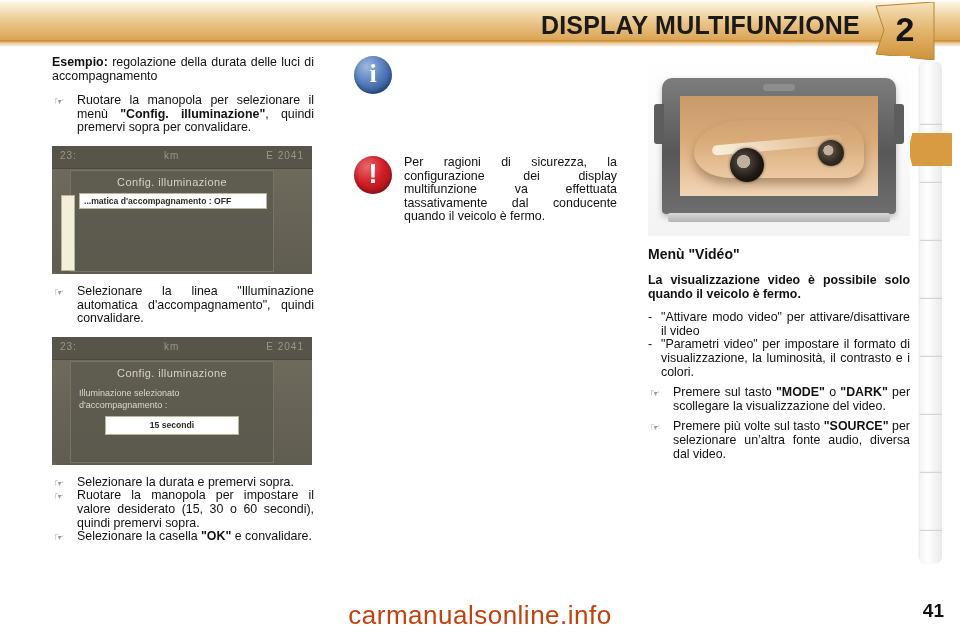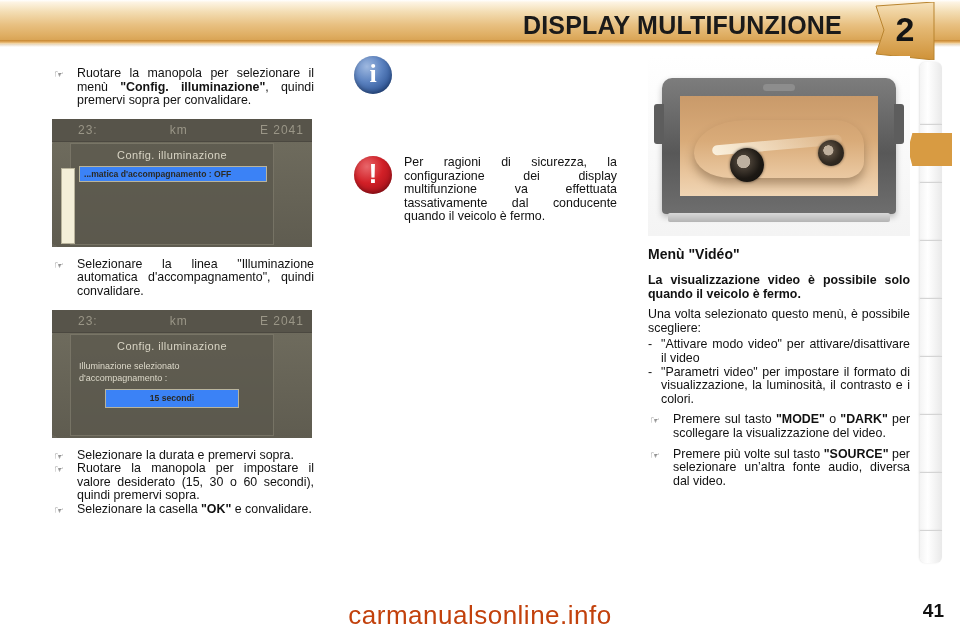--- a/index.html
+++ b/index.html
@@ -20,21 +20,21 @@
   }
   #header-rule{
     position:absolute;left:0;top:40px;width:960px;height:4px;
     background:linear-gradient(to bottom,#c6862f 0%, #e0a95c 50%, #f6e2bd 100%);
   }
   #header-rule-shadow{
     position:absolute;left:0;top:44px;width:960px;height:3px;
     background:linear-gradient(to bottom,rgba(200,160,100,.45),rgba(255,255,255,0));
   }
   #header-title{
-    position:absolute;right:118px;top:11px;
+    position:absolute;right:100px;top:11px;
     font-size:25px;font-weight:bold;color:#1a1a1a;
     letter-spacing:.2px;white-space:nowrap;
     font-family:"Liberation Sans", sans-serif;
   }
   #chapter-badge{
     position:absolute;right:22px;top:2px;width:66px;height:58px;
   }
   #chapter-num{
     position:absolute;left:0;top:0;width:66px;height:58px;
     display:flex;align-items:center;justify-content:center;
@@ -98,44 +98,43 @@
   }
   .scr-inner{position:absolute;inset:0;}
   .scr-top{
     position:absolute;left:0;top:0;right:0;height:22px;
     background:#57544a;
     border-bottom:1px solid #4b4840;
   }
   .scr-statustext{
     position:absolute;top:4px;left:8px;right:8px;height:12px;
     display:flex;justify-content:space-between;
-    font-size:12px;color:#9a9687;letter-spacing:1px;
-    font-family:"Liberation Sans", sans-serif;
-    margin-left:18px;
+    font-size:10px;color:#9a9687;letter-spacing:1px;
+    font-family:"Liberation Sans", sans-serif;
   }
   .scr-map{
     position:absolute;left:0;top:22px;right:0;bottom:0;
     background:
       linear-gradient(118deg, rgba(255,255,255,.07) 0 2px, rgba(0,0,0,0) 2px 46px),
       linear-gradient(28deg, rgba(255,255,255,.05) 0 3px, rgba(0,0,0,0) 3px 60px),
       linear-gradient(to bottom,#6e6b5d,#5f5c50);
   }
   .scr-panel{
     position:absolute;left:18px;top:24px;right:38px;bottom:2px;
     background:rgba(90,87,76,.72);
     border:1px solid rgba(140,136,120,.55);
   }
   .scr-title{
     position:absolute;left:0;right:0;top:5px;text-align:center;
     font-size:11px;color:#d8d4c4;letter-spacing:.4px;
     font-family:"Liberation Sans", sans-serif;
   }
   .scr-highlight{
     position:absolute;
-    background:#3b82f6;color:#2b2a25;
+    background:#ffffff;color:#2b2a25;
     font-size:8.6px;font-weight:bold;
     display:flex;align-items:center;justify-content:center;
     border:1px solid #b9b49c;
     font-family:"Liberation Sans", sans-serif;
   }
   .scr-row1{left:8px;top:22px;right:6px;height:14px;justify-content:flex-start;padding-left:4px;}
   .scr-scroll{
     position:absolute;left:-10px;top:24px;width:12px;height:74px;
     background:#f4efd8;border:1px solid #b9b49c;
   }
@@ -278,20 +277,23 @@
   <div class="tab-seg" style="top:236px;height:58px;"></div>
   <div class="tab-seg" style="top:294px;height:58px;"></div>
   <div class="tab-seg" style="top:352px;height:58px;"></div>
   <div class="tab-seg" style="top:410px;height:58px;"></div>
   <div class="tab-seg" style="top:468px;height:32px;border-radius:0 0 6px 6px;"></div>
 </div>
 <div id="active-tab"></div>
 
 <div class="col" id="col-left">
 
+  <div class="body">
+    <span class="b">Esempio:</span><span> regolazione della durata delle luci di accompagnamento</span>
+  </div>
 
   <div class="gap"></div>
 
   <div class="bullet">
     <span class="hand">☞</span>
     <span>Ruotare la manopola per selezionare il menù </span><span class="b">"Config. illuminazione"</span><span>, quindi premervi sopra per convalidare.</span>
   </div>
 
   <div class="gap"></div>
 
@@ -398,21 +400,20 @@
 
   <div style="height:5px;"></div>
 
 
   <div class="gap-s"></div>
 
   <div class="body b">La visualizzazione video è possibile solo quando il veicolo è fermo.</div>
 
   <div class="gap-s"></div>
 
-  <div class="body">Una volta selezionato questo menù, è possibile scegliere:</div>
 
   <div style="height:3px;"></div>
 
   <div class="dash">
     <span class="dmark">-</span>
     <span>"Attivare modo video" per attivare/disattivare il video</span>
   </div>
   <div class="dash">
     <span class="dmark">-</span>
     <span>"Parametri video" per impostare il formato di visualizzazione, la luminosità, il contrasto e i colori.</span>

